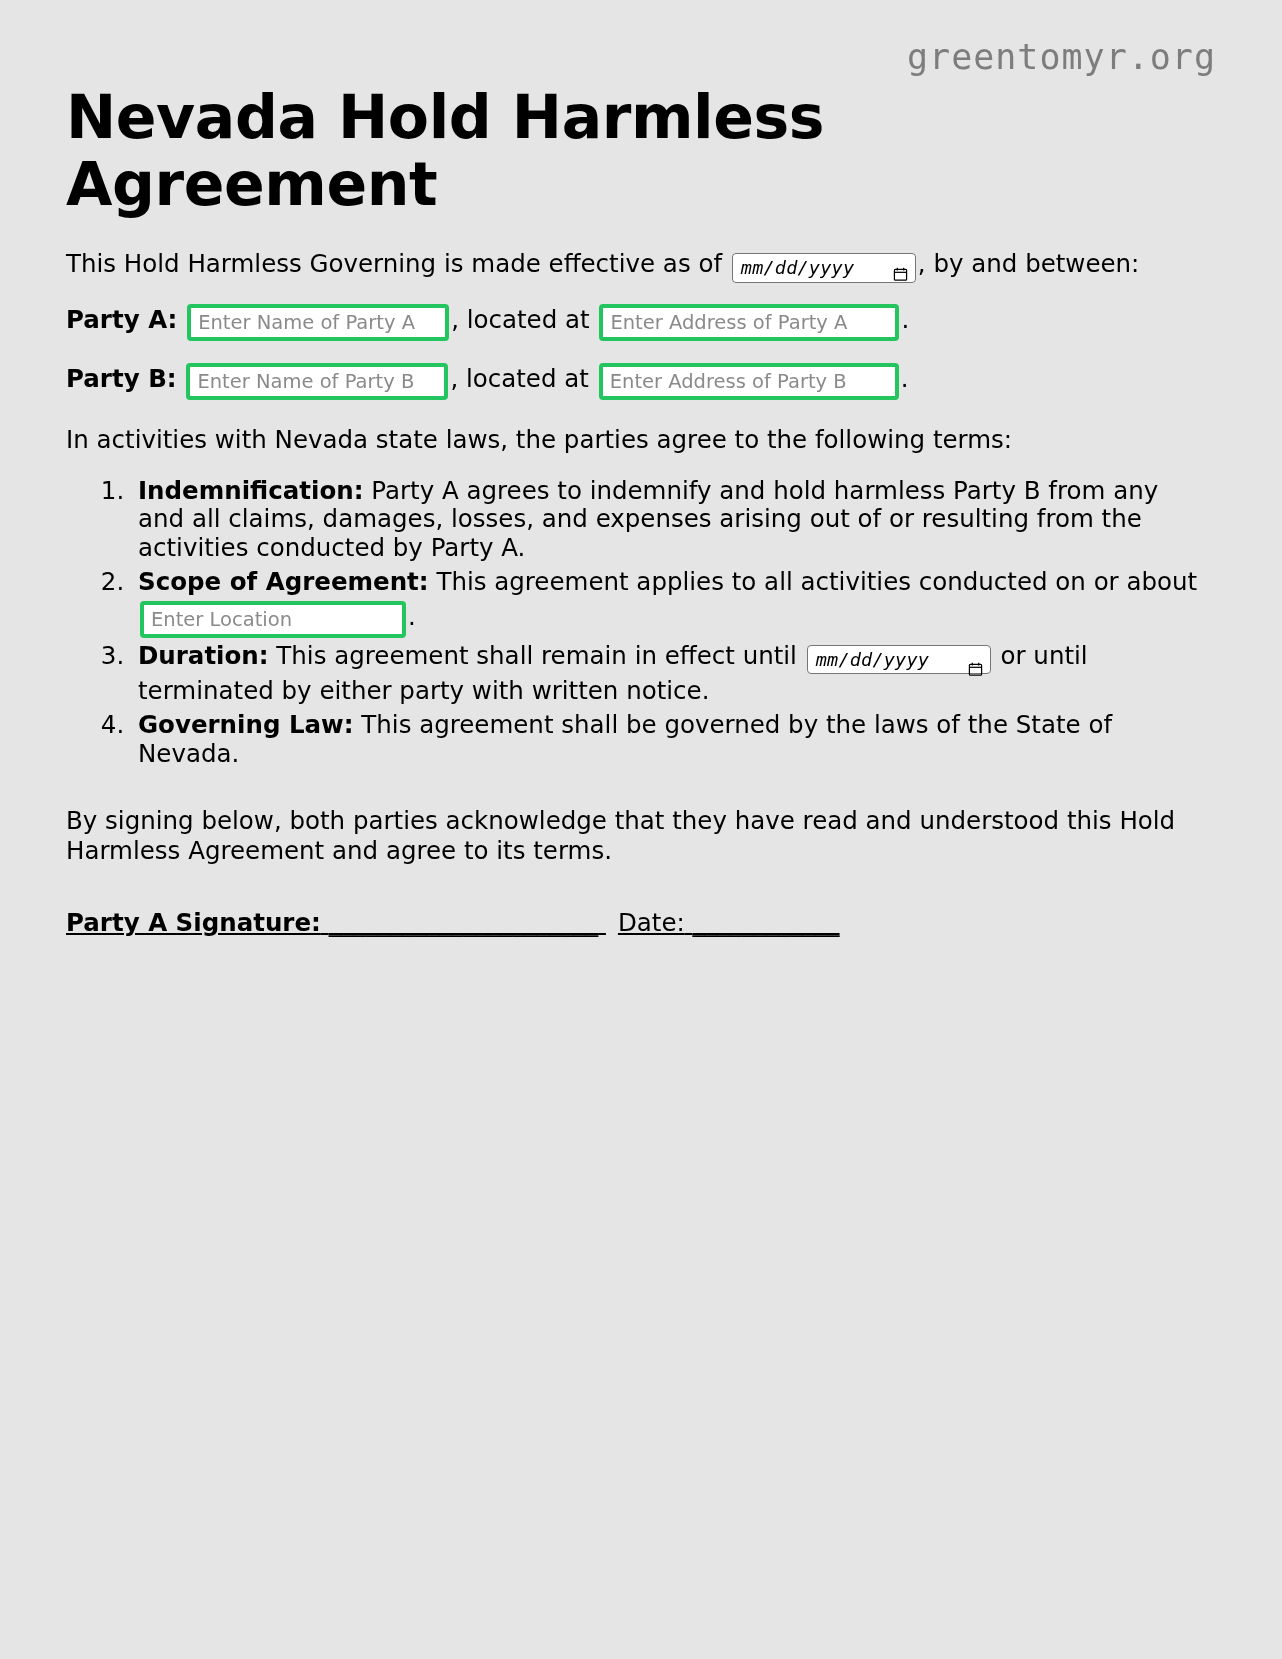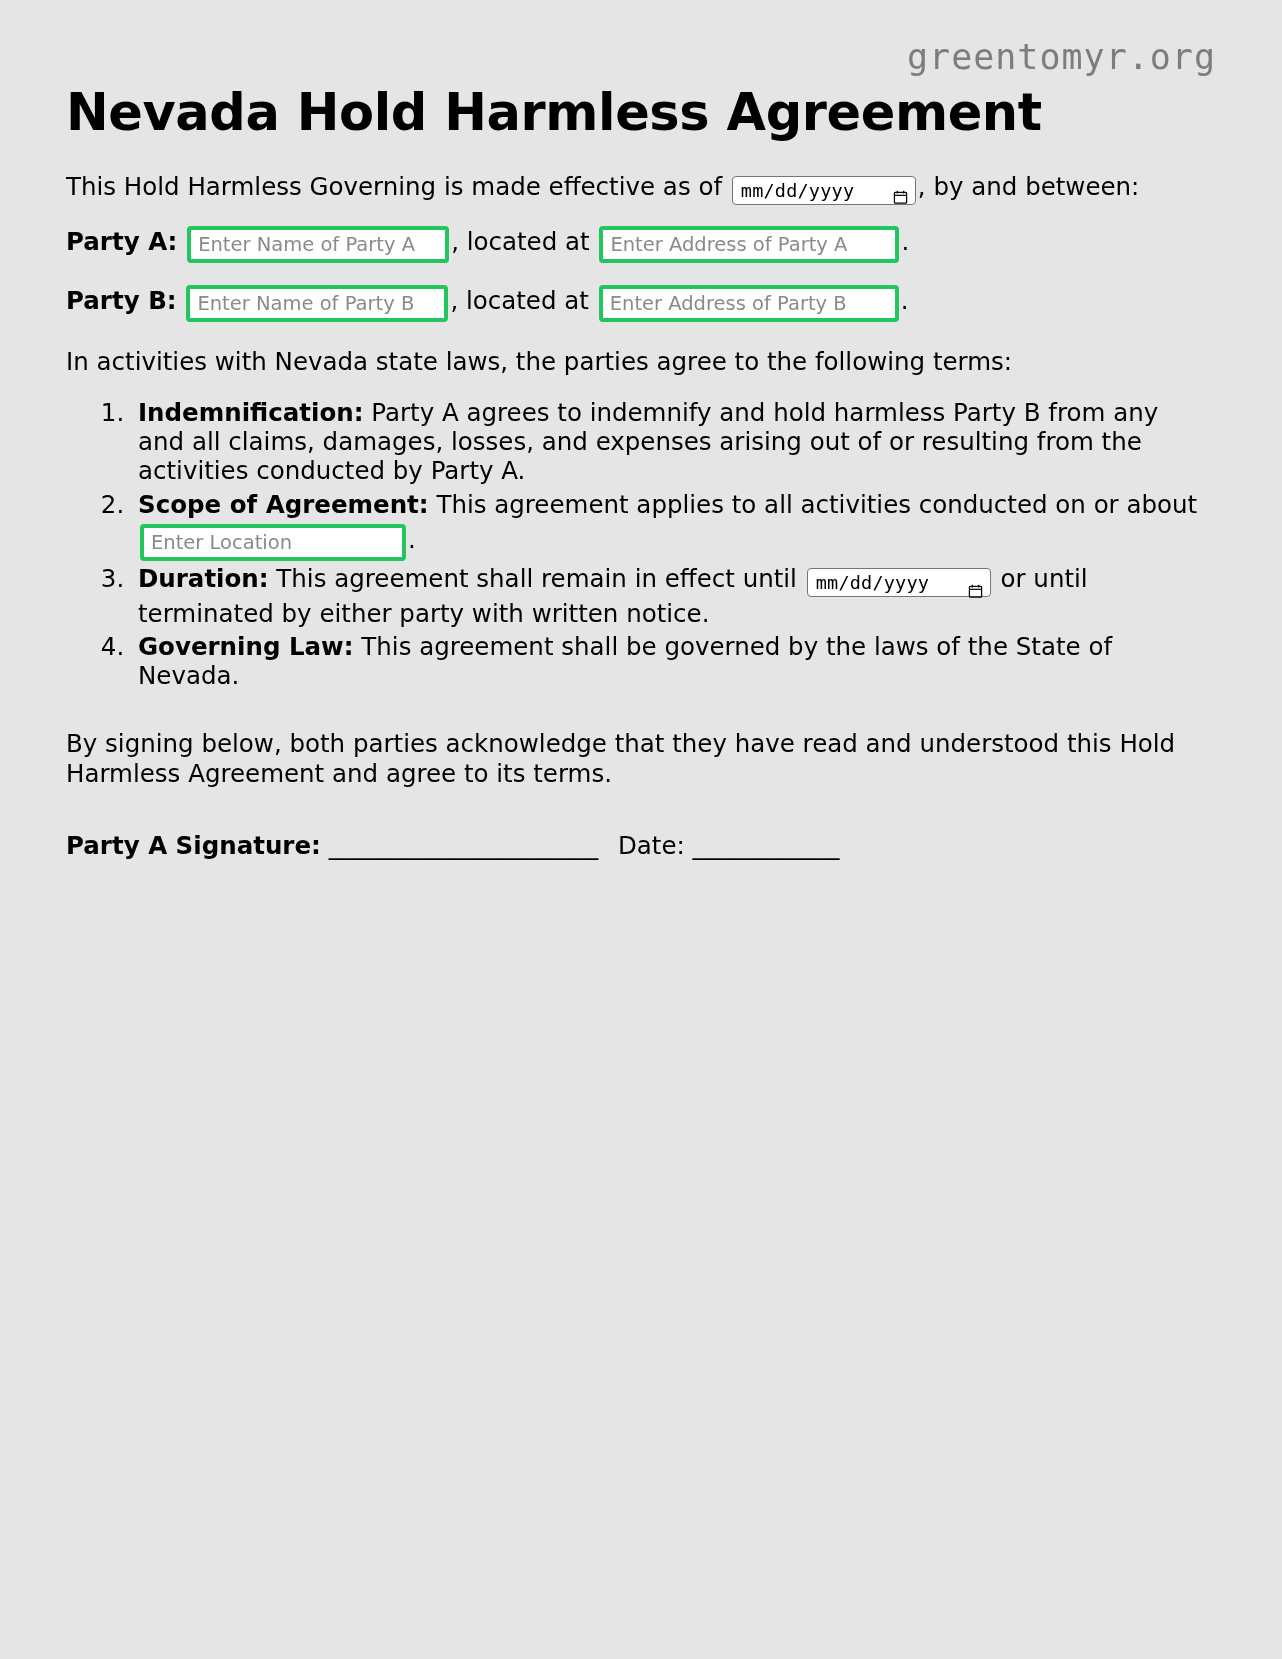--- a/index.html
+++ b/index.html
@@ -34,21 +34,21 @@
     letter-spacing: 1px;
     color: #7d7d7d;
     white-space: nowrap;
     line-height: 1;
   }
 
   
   .doc-title {
     margin: 0;
     padding-top: 84px;
-    font-size: 51px;
+    font-size: 60px;
     font-weight: bold;
     letter-spacing: -0.4px;
     line-height: 1.12;
     color: #000;
   }
 
   
   .para {
     font-size: 24.5px;
     line-height: 1.18;
@@ -104,20 +104,21 @@
     top: 2px;
     cursor: text;
   }
   .datebox .date-text {
     font-family: "DejaVu Sans Mono", monospace;
     font-size: 18.5px;
     letter-spacing: 0.2px;
     color: #000;
     line-height: 1.15;
     white-space: nowrap;
+    font-style: italic;
   }
   .cal-icon {
     display: inline-block;
     width: 15px;
     height: 16px;
     margin-left: 6px;
     flex: 0 0 auto;
   }
 
   
@@ -134,20 +135,21 @@
   ol.terms > li.tall { line-height: 1.42; }
   .term-title { font-weight: bold; }
 
   
   .sig-block { margin-top: 44px; }
   .sig-row {
     font-size: 24.5px;
     line-height: 1.18;
     margin-bottom: 30px;
     white-space: nowrap;
+    text-decoration: underline;
   }
   .sig-label { font-weight: bold; }
   .rule { letter-spacing: 0px; }
   .date-label { margin-left: 12px; }
 </style>
 </head>
 <body>
 
 <div class="page">
 

